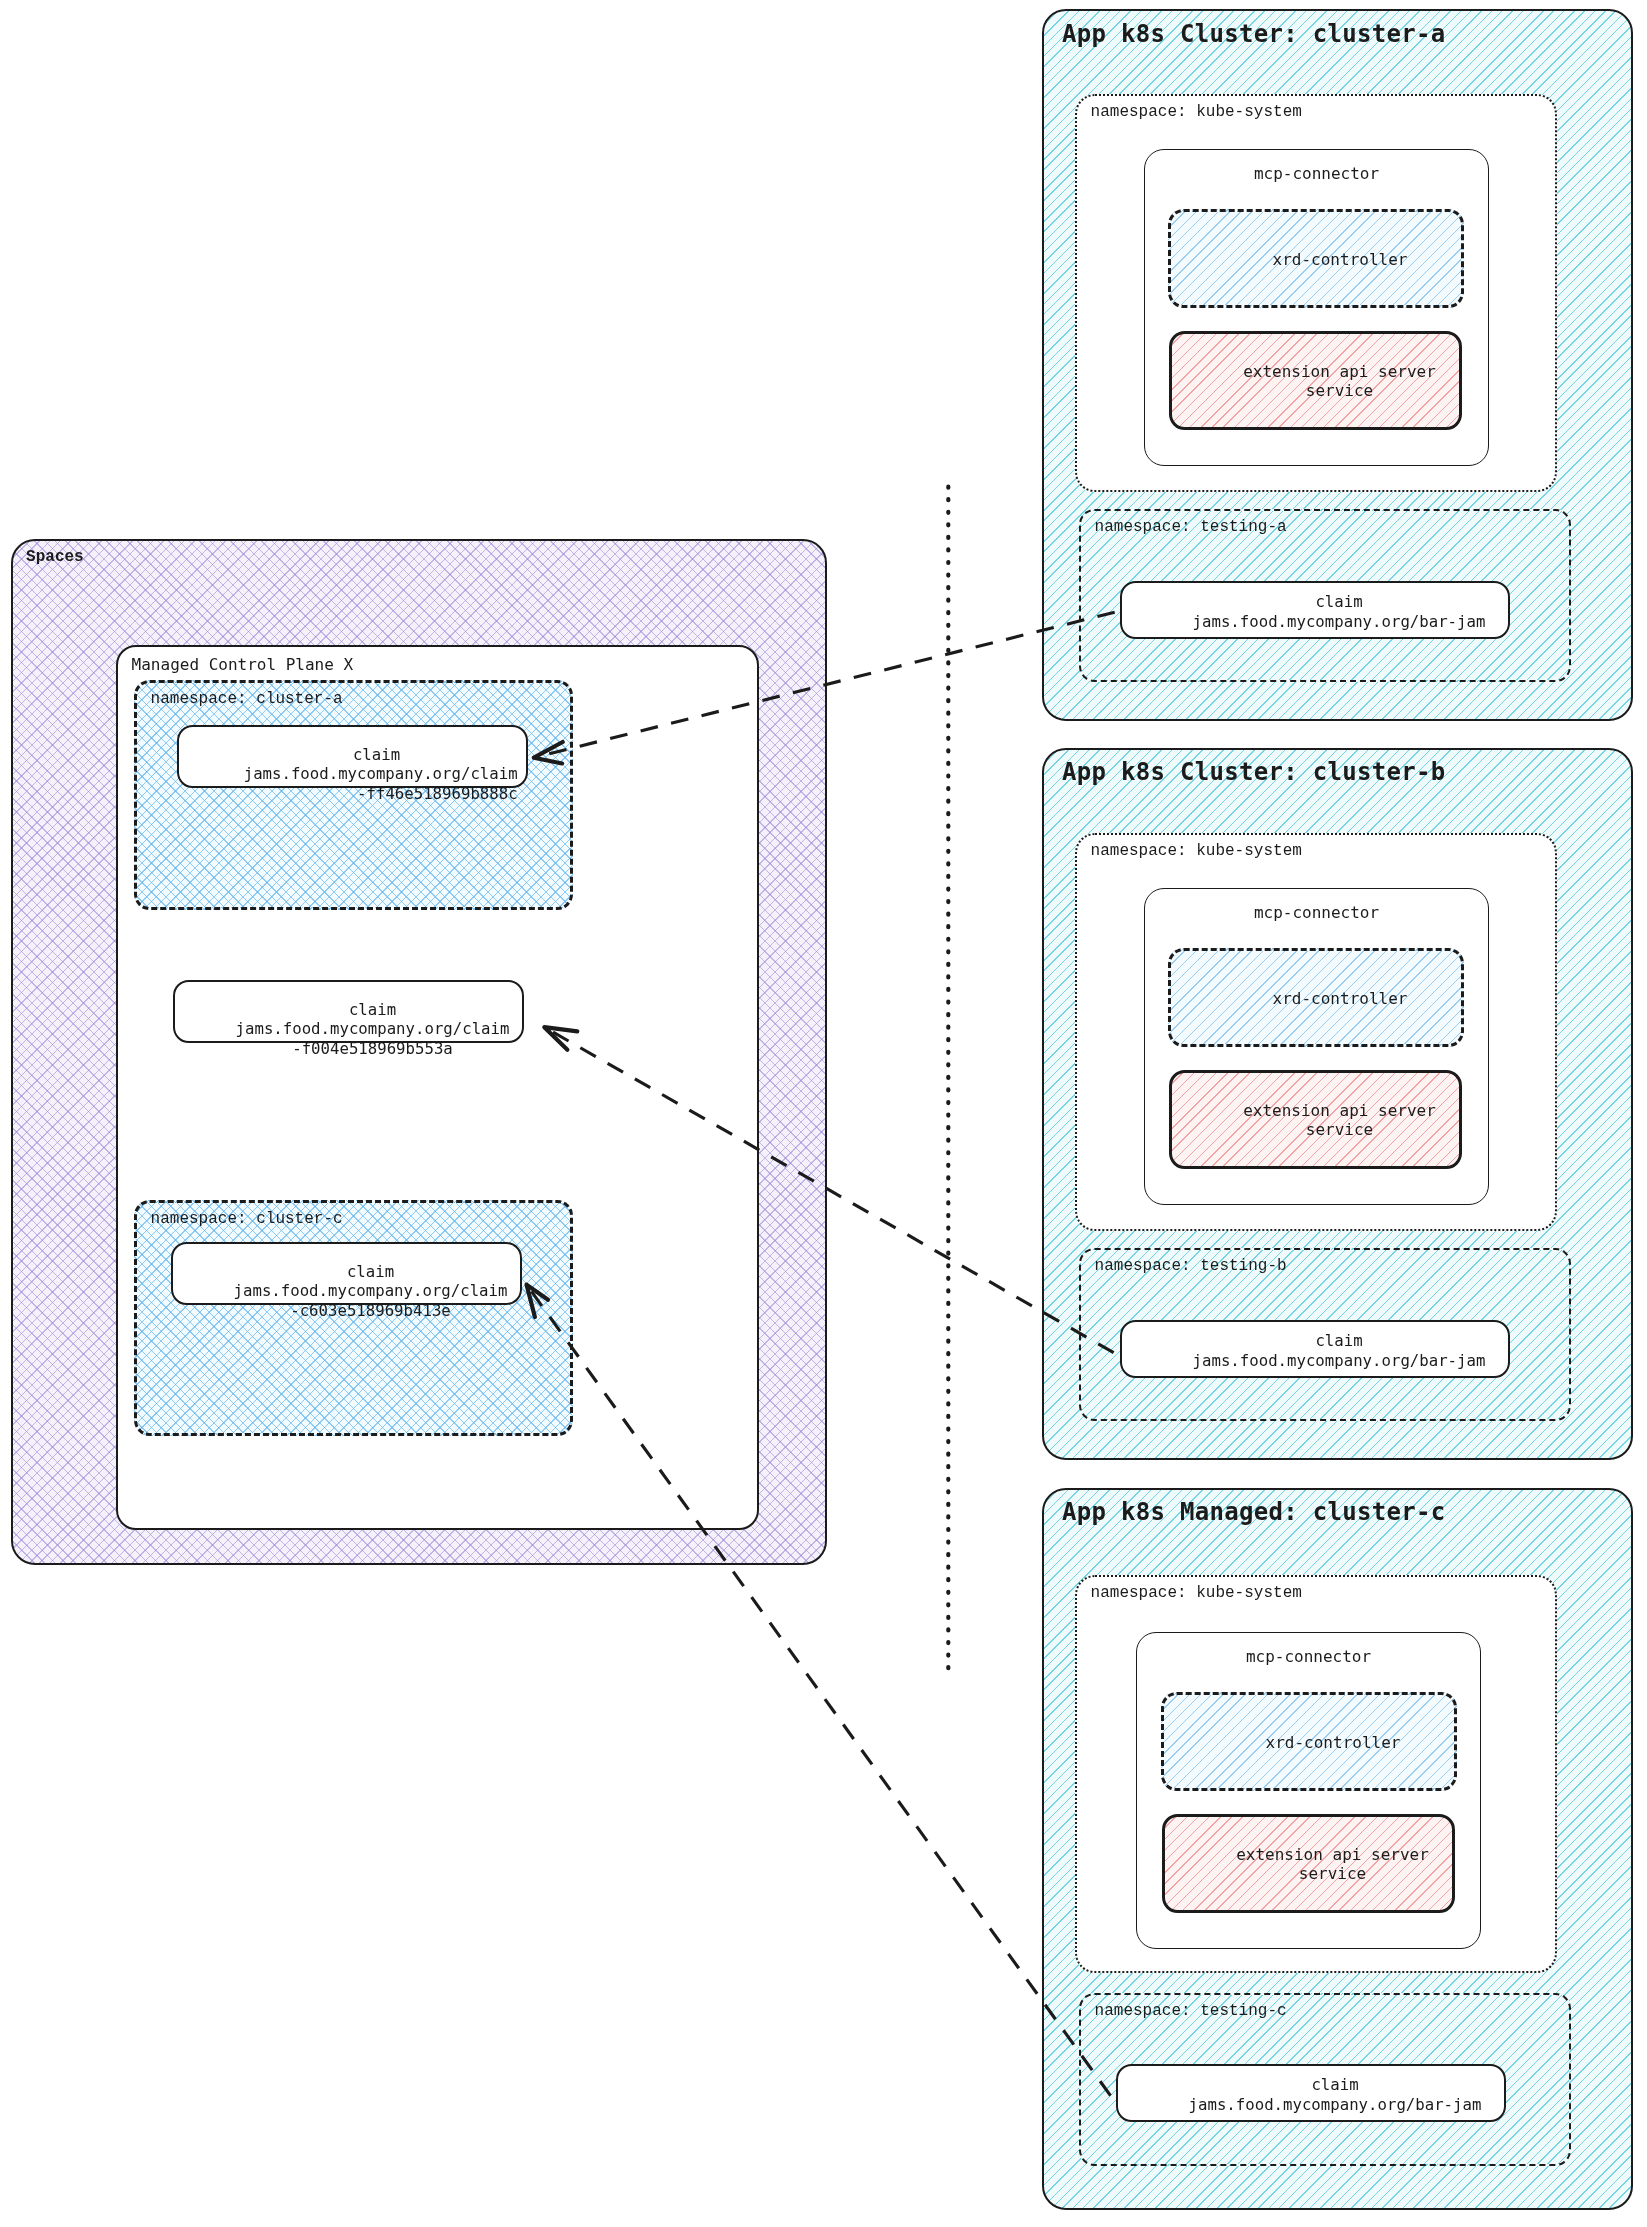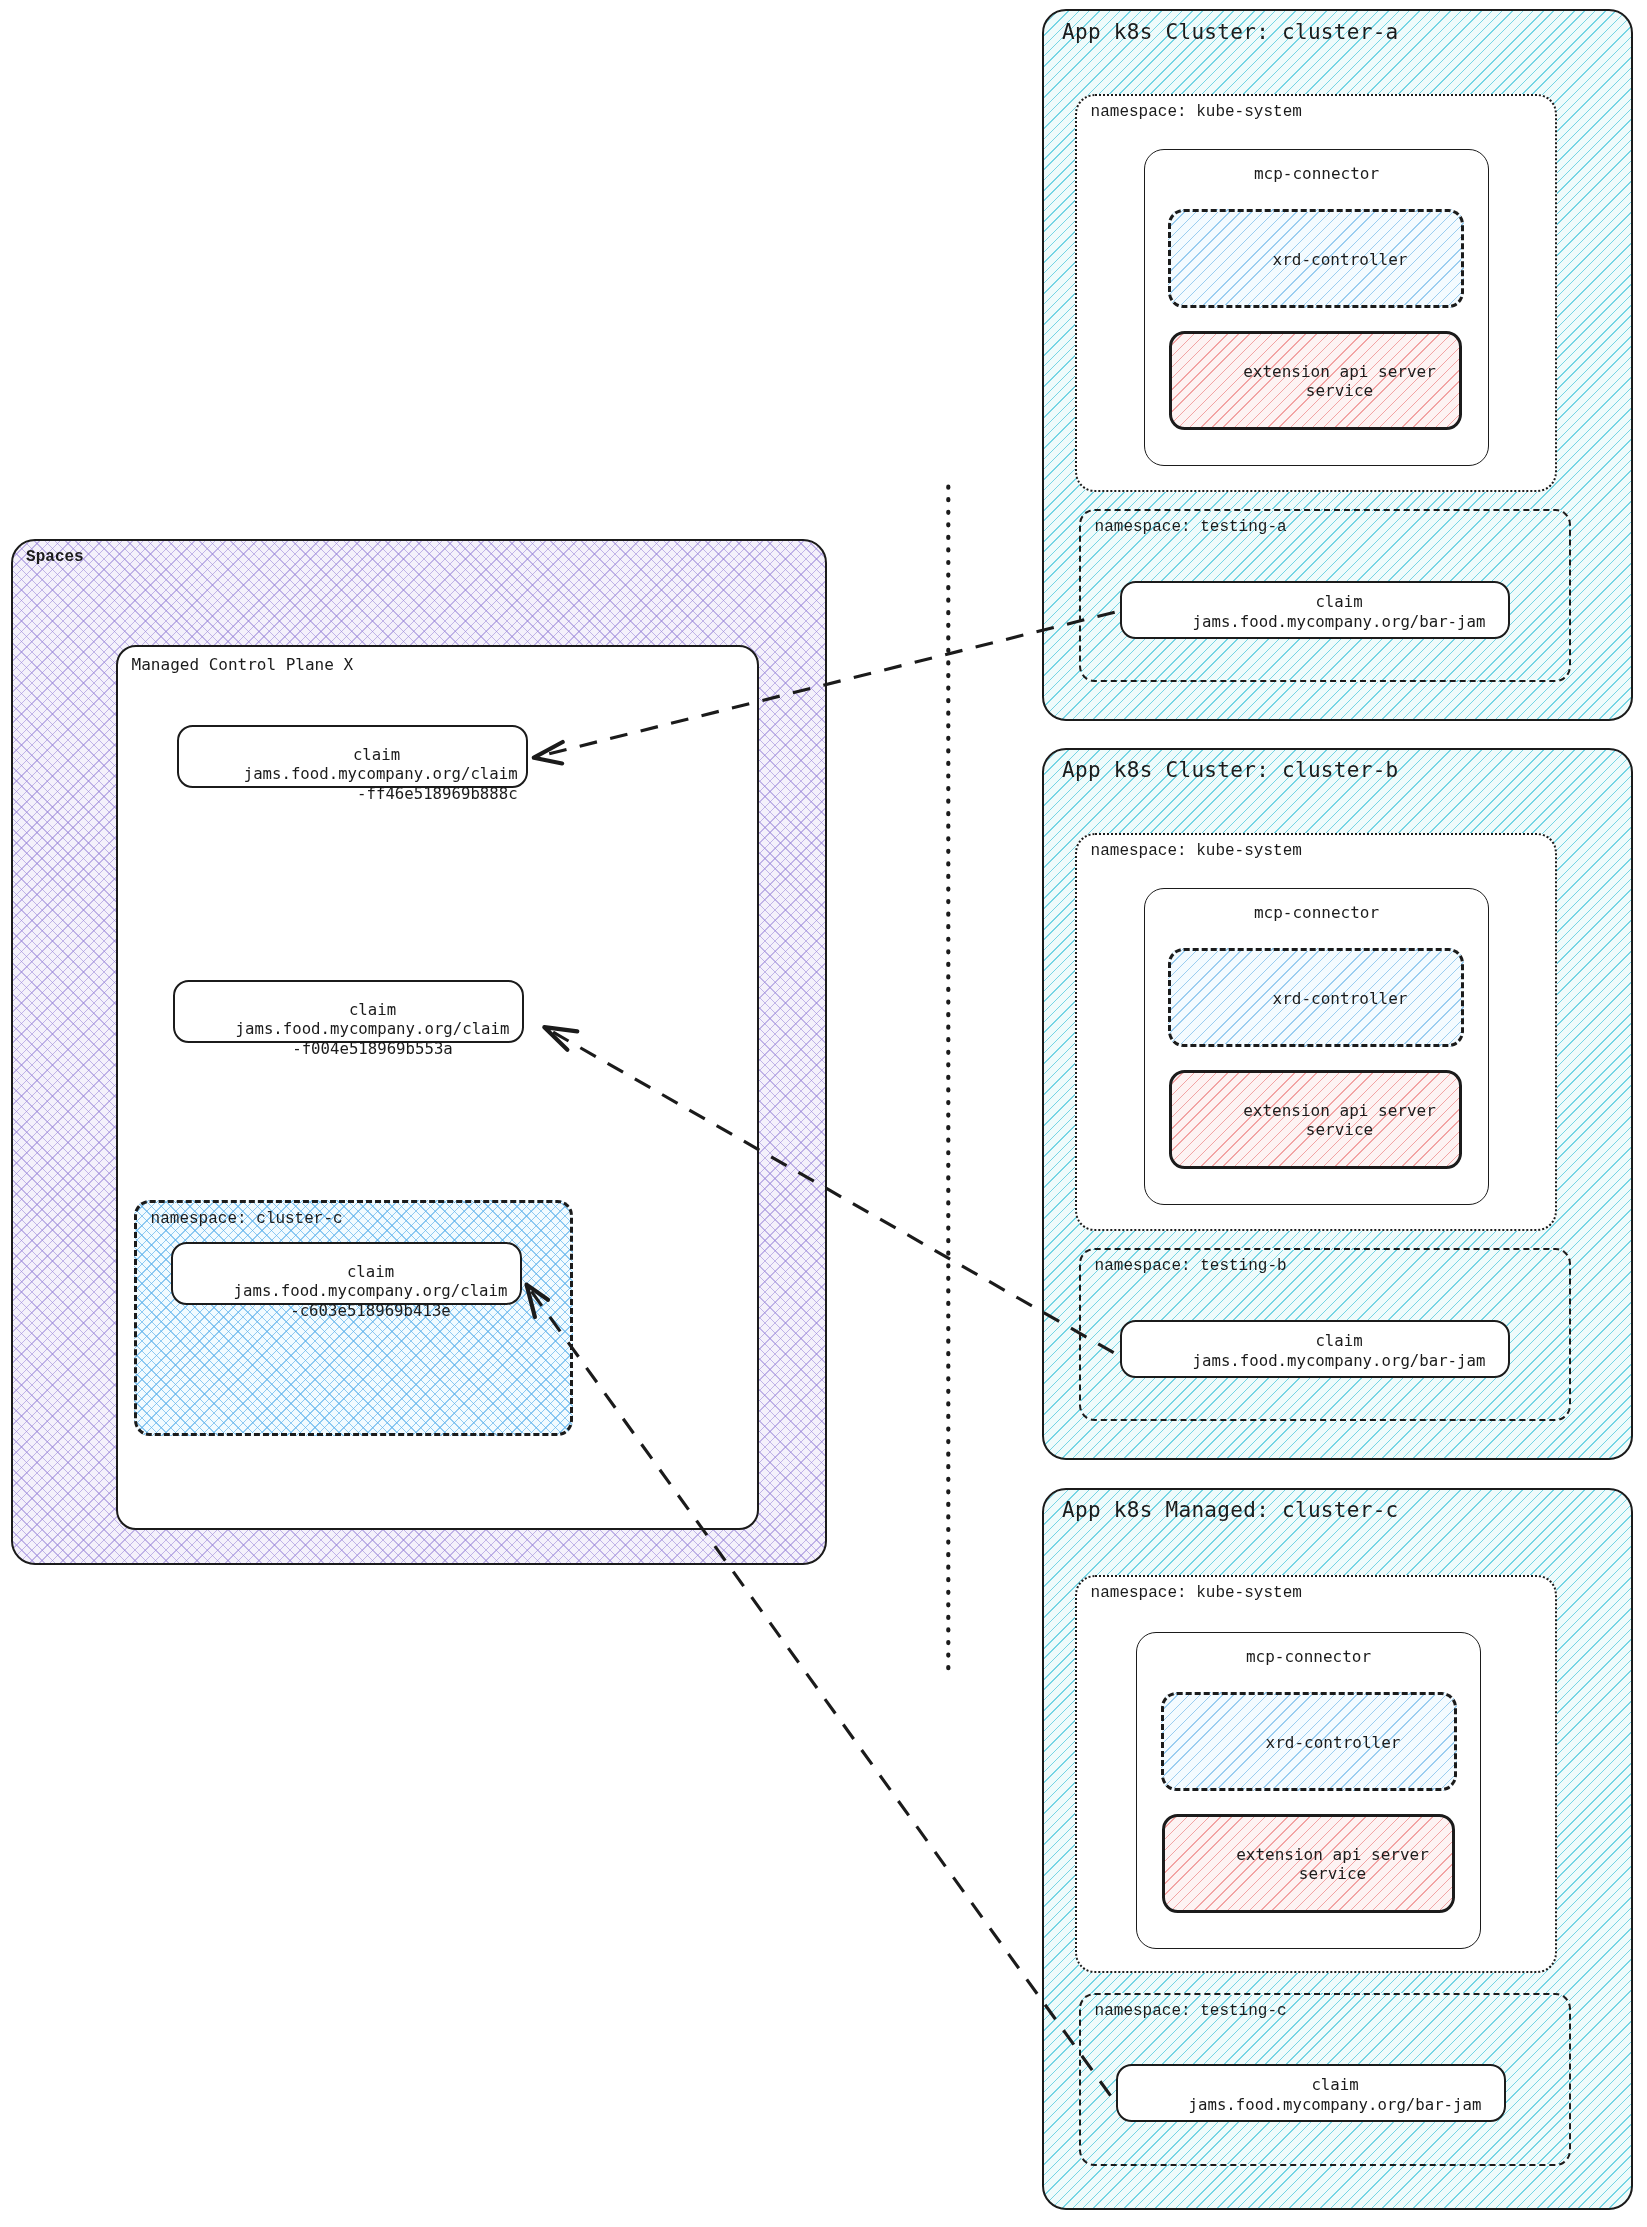--- a/index.html
+++ b/index.html
@@ -66,21 +66,21 @@
       repeating-linear-gradient(-45deg, rgba(125,190,235,.75) 0 1px, rgba(0,0,0,0) 1px 7.9px);
   }
   
   .hatch-pink{
     background-color:#fdf3f3;
     background-image:
       repeating-linear-gradient(-45deg, rgba(240,150,150,.85) 0 1px, rgba(0,0,0,0) 1px 7.9px);
   }
 
   
-  .t-cluster-title{font-size:21px;font-weight:400;letter-spacing:0.3px;}
+  .t-cluster-title{font-size:24px;font-weight:700;letter-spacing:0.3px;}
   .t-spaces{
     font-family:Liberation Mono, monospace;
     font-size:16px;font-weight:600;
   }
   .t-mcp-title{font-size:16px;}
   .t-ns{font-size:16px;font-family:Liberation Mono, monospace;}
   .t-node{font-size:16px;text-align:center;}
   .t-claim{font-size:15.7px;text-align:center;line-height:1.3;}
 
   .center-txt{
@@ -98,20 +98,23 @@
 <div id="stage">
 
   <div class="box r-lg s-solid-med hatch-purple" style="left:10.5px;top:539px;width:816px;height:1026px;">
     <div class="top-lbl t-spaces">Spaces</div>
   </div>
 
   <div class="box r-md s-solid-med fill-white" style="left:116px;top:645px;width:643px;height:885px;">
     <div class="top-lbl t-mcp-title" style="top:8.4px;left:13.6px;">Managed Control Plane X</div>
   </div>
 
+  <div class="box r-sm s-dashed hatch-blue-cross" style="left:134px;top:680px;width:439px;height:230px;">
+    <div class="top-lbl t-ns">namespace: cluster-a</div>
+  </div>
   <div class="box r-sm s-solid-med fill-white" style="left:177px;top:725px;width:351px;height:63px;">
     <div class="center-txt t-claim" style="top:18px;transform:none;">claim</div>
     <div class="center-txt t-claim" style="top:37px;transform:none;padding:0 8.4px;line-height:1.25;white-space:normal;word-break:break-all;text-align:right;">jams.food.mycompany.org/claim-ff46e518969b888c</div>
   </div>
 
   <div class="box r-sm s-solid-med fill-white" style="left:173px;top:980px;width:351px;height:63px;">
     <div class="center-txt t-claim" style="top:18px;transform:none;">claim</div>
     <div class="center-txt t-claim" style="top:37px;transform:none;padding:0 8.4px;line-height:1.25;white-space:normal;word-break:break-all;">jams.food.mycompany.org/claim-f004e518969b553a</div>
   </div>
 

